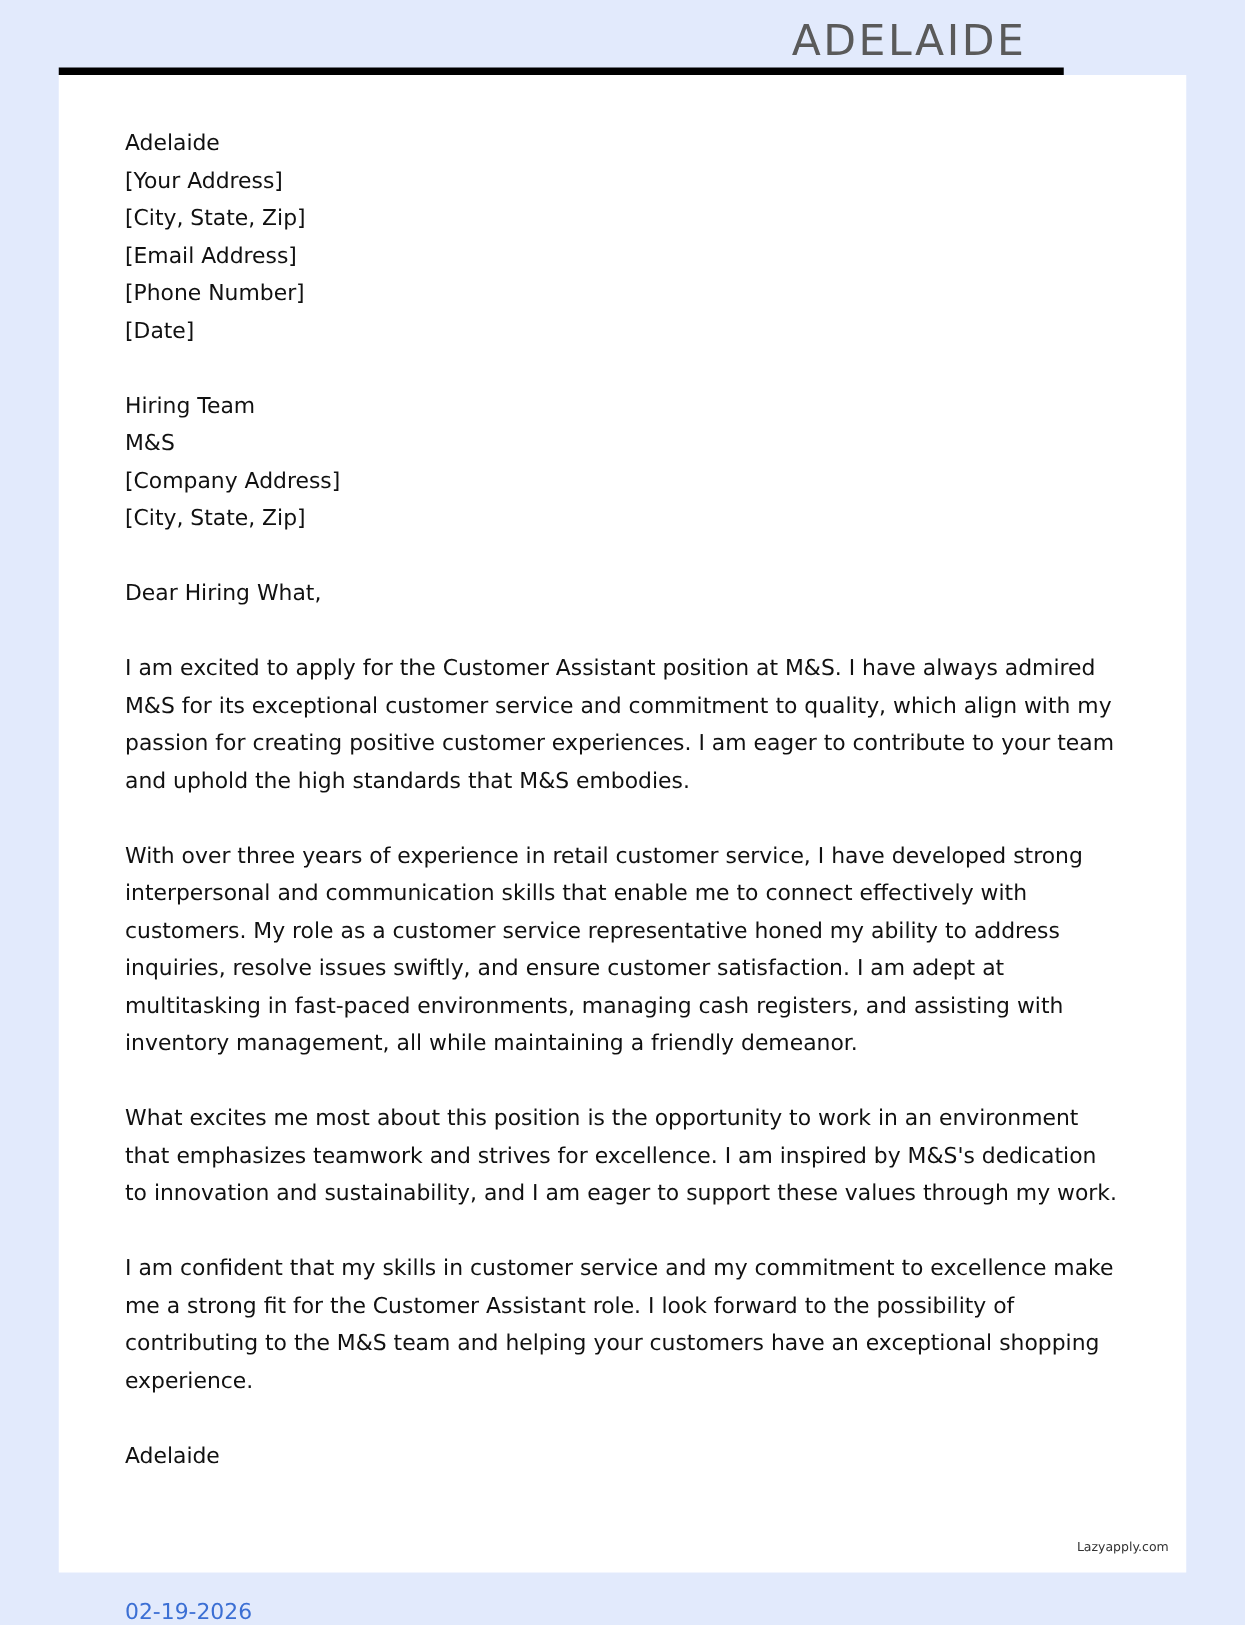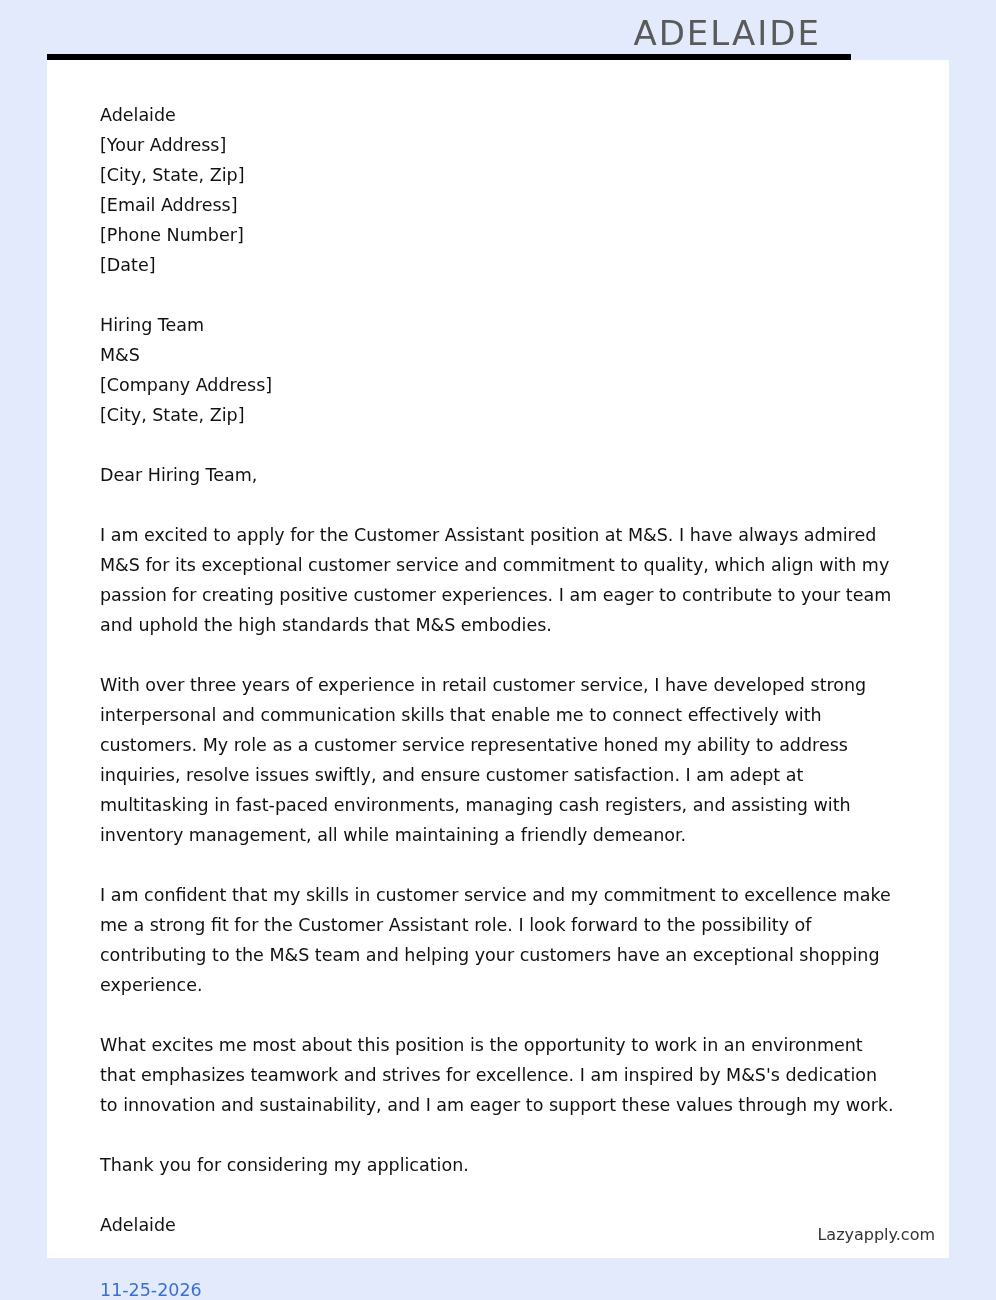--- a/index.html
+++ b/index.html
@@ -66,21 +66,21 @@
     white-space: pre-wrap;
   }
   .para {
     margin: 0 0 30px 0;
     text-align: left;
   }
   .footer-brand {
     position: absolute;
     right: 14px;
     bottom: 14px;
-    font-size: 16px;
+    font-size: 10px;
     color: #333333;
     font-family: "DejaVu Sans", sans-serif;
     text-align: right;
   }
   .date-stamp {
     position: absolute;
     left: 100px;
     top: 1280px;
     font-size: 17.5px;
     color: #3b6fd4;
@@ -108,36 +108,35 @@
 [City, State, Zip]
 [Email Address]
 [Phone Number]
 [Date]</div>
 
       <div class="block">Hiring Team
 M&amp;S
 [Company Address]
 [City, State, Zip]</div>
 
-      <div class="para">Dear Hiring Team,</div>
+      <div class="para">Dear Hiring What,</div>
 
       <div class="para">I am excited to apply for the Customer Assistant position at M&amp;S. I have always admired M&amp;S for its exceptional customer service and commitment to quality, which align with my passion for creating positive customer experiences. I am eager to contribute to your team and uphold the high standards that M&amp;S embodies.</div>
 
       <div class="para">With over three years of experience in retail customer service, I have developed strong interpersonal and communication skills that enable me to connect effectively with customers. My role as a customer service representative honed my ability to address inquiries, resolve issues swiftly, and ensure customer satisfaction. I am adept at multitasking in fast-paced environments, managing cash registers, and assisting with inventory management, all while maintaining a friendly demeanor.</div>
 
+      <div class="para">What excites me most about this position is the opportunity to work in an environment that emphasizes teamwork and strives for excellence. I am inspired by M&amp;S's dedication to innovation and sustainability, and I am eager to support these values through my work.</div>
+
       <div class="para">I am confident that my skills in customer service and my commitment to excellence make me a strong fit for the Customer Assistant role. I look forward to the possibility of contributing to the M&amp;S team and helping your customers have an exceptional shopping experience.</div>
 
-      <div class="para">What excites me most about this position is the opportunity to work in an environment that emphasizes teamwork and strives for excellence. I am inspired by M&amp;S's dedication to innovation and sustainability, and I am eager to support these values through my work.</div>
-
-      <div class="para">Thank you for considering my application.</div>
 
 
       <div class="sig-line">Adelaide</div>
 
     </div>
 
     <div class="footer-brand">Lazyapply.com</div>
 
   </div>
 
-  <div class="date-stamp">11-25-2026</div>
+  <div class="date-stamp">02-19-2026</div>
 
 </div>
 
 </body></html>

